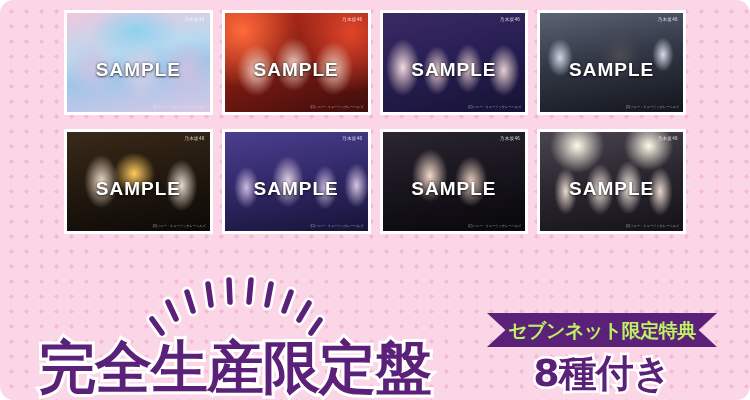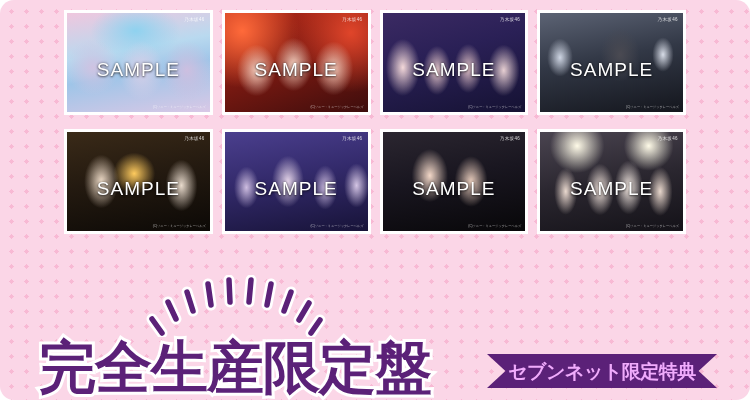--- a/index.html
+++ b/index.html
@@ -39,21 +39,21 @@
     background:#2a1320;
   }
   .ph-art{position:absolute;inset:0;}
   .sample-wm{
     position:absolute;
     left:0;right:0;
     top:58%;
     transform:translateY(-50%);
     text-align:center;
     color:#ffffff;
-    font-weight:normal;
+    font-weight:bold;
     font-size:19px;
     letter-spacing:1px;
     text-shadow:0 0 3px rgba(0,0,0,.55), 0 1px 2px rgba(0,0,0,.5);
     font-family:"Liberation Sans",sans-serif;
     pointer-events:none;
   }
   .corner-logo{
     position:absolute;
     right:5px;top:4px;
     font-size:4.5px;
@@ -152,21 +152,21 @@
     right:14px;bottom:6px;
     width:268px;
     text-align:center;
   }
   #ribbon{
     position:relative;
     height:34px;
     margin:0 auto 6px auto;
     width:230px;
     background:#5b2178;
-    color:#f0abfc;
+    color:#bef264;
     font-size:19px;
     font-weight:bold;
     line-height:34px;
     letter-spacing:-0.5px;
     white-space:nowrap;
     clip-path:polygon(0% 0%, 100% 0%, 92% 50%, 100% 100%, 0% 100%, 8% 50%);
     font-family:"DejaVu Sans","Liberation Sans",sans-serif;
   }
   .promo-line{
     font-size:38px;
@@ -290,15 +290,16 @@
           <line x1="171" y1="58" x2="180" y2="45"></line>
         </g>
       </svg>
     </div>
 
     <div id="main-title">完全生産限定盤</div>
   </div>
 
   <div id="promo-block">
     <div id="ribbon">セブンネット限定特典</div>
+    <div class="promo-line">8種付き</div>
   </div>
 
 </div>
 
 </body></html>

